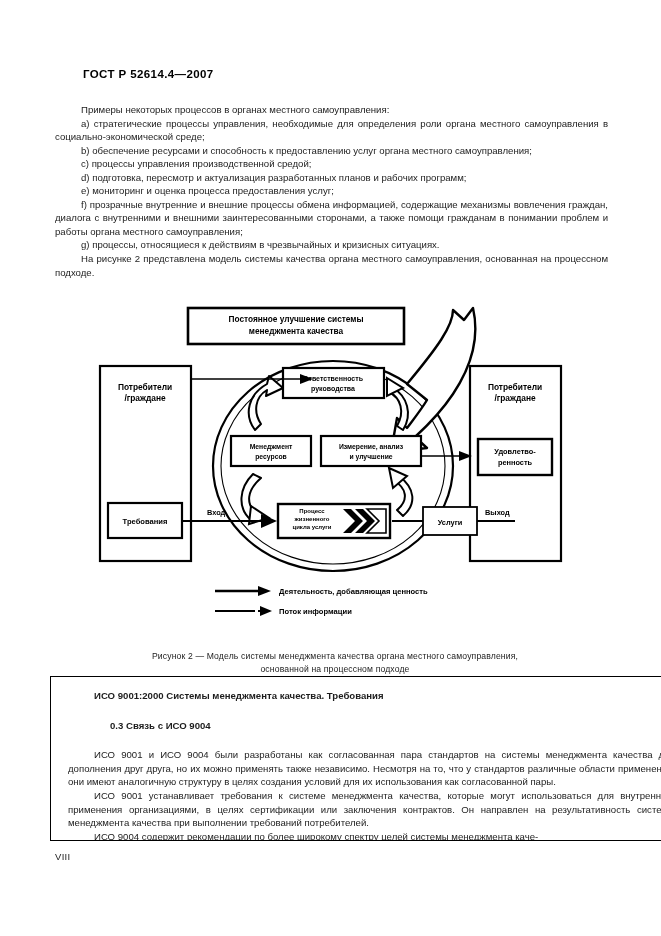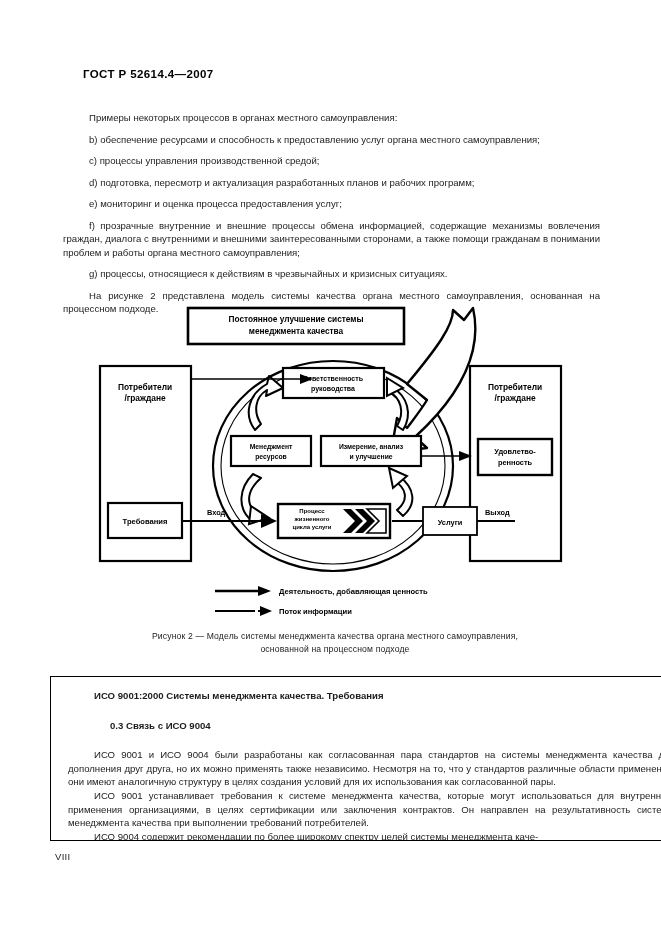--- a/index.html
+++ b/index.html
@@ -39,21 +39,21 @@
     position: absolute;
     left: 55px;
     top: 103px;
     width: 553px;
     font-size: 9.6px;
     line-height: 13.55px;
     text-align: justify;
     color: #1c1c1c;
   }
   .body-block p {
-    margin: 8px;
+    margin: 0;
     text-indent: 26px;
   }
 
   
   .figure {
     position: absolute;
     left: 55px;
     top: 290px;
     width: 553px;
     height: 290px;
@@ -67,21 +67,21 @@
     left: 55px;
     top: 582px;
     width: 553px;
     height: 42px;
   }
 
   
   .caption {
     position: absolute;
     left: 90px;
-    top: 630px;
+    top: 650px;
     width: 490px;
     font-size: 8.6px;
     line-height: 13px;
     text-align: center;
     color: #1c1c1c;
     letter-spacing: 0.15px;
   }
 
   
   .iso-box {
@@ -134,20 +134,21 @@
 </style>
 </head>
 <body>
 
 <div class="page">
 
   <div class="doc-header">ГОСТ Р 52614.4—2007</div>
 
   <div class="body-block">
     <p>Примеры некоторых процессов в органах местного самоуправления:</p>
+    <p>a) стратегические процессы управления, необходимые для определения роли органа местного само­управления в социально-экономической среде;</p>
     <p>b) обеспечение ресурсами и способность к предоставлению услуг органа местного самоуправления;</p>
     <p>c) процессы управления производственной средой;</p>
     <p>d) подготовка, пересмотр и актуализация разработанных планов и рабочих программ;</p>
     <p>e) мониторинг и оценка процесса предоставления услуг;</p>
     <p>f) прозрачные внутренние и внешние процессы обмена информацией, содержащие механизмы во­влечения граждан, диалога с внутренними и внешними заинтересованными сторонами, а также помощи гражданам в понимании проблем и работы органа местного самоуправления;</p>
     <p>g) процессы, относящиеся к действиям в чрезвычайных и кризисных ситуациях.</p>
     <p>На рисунке 2 представлена модель системы качества органа местного самоуправления, основанная на процессном подходе.</p>
   </div>
 
   <div class="figure">

